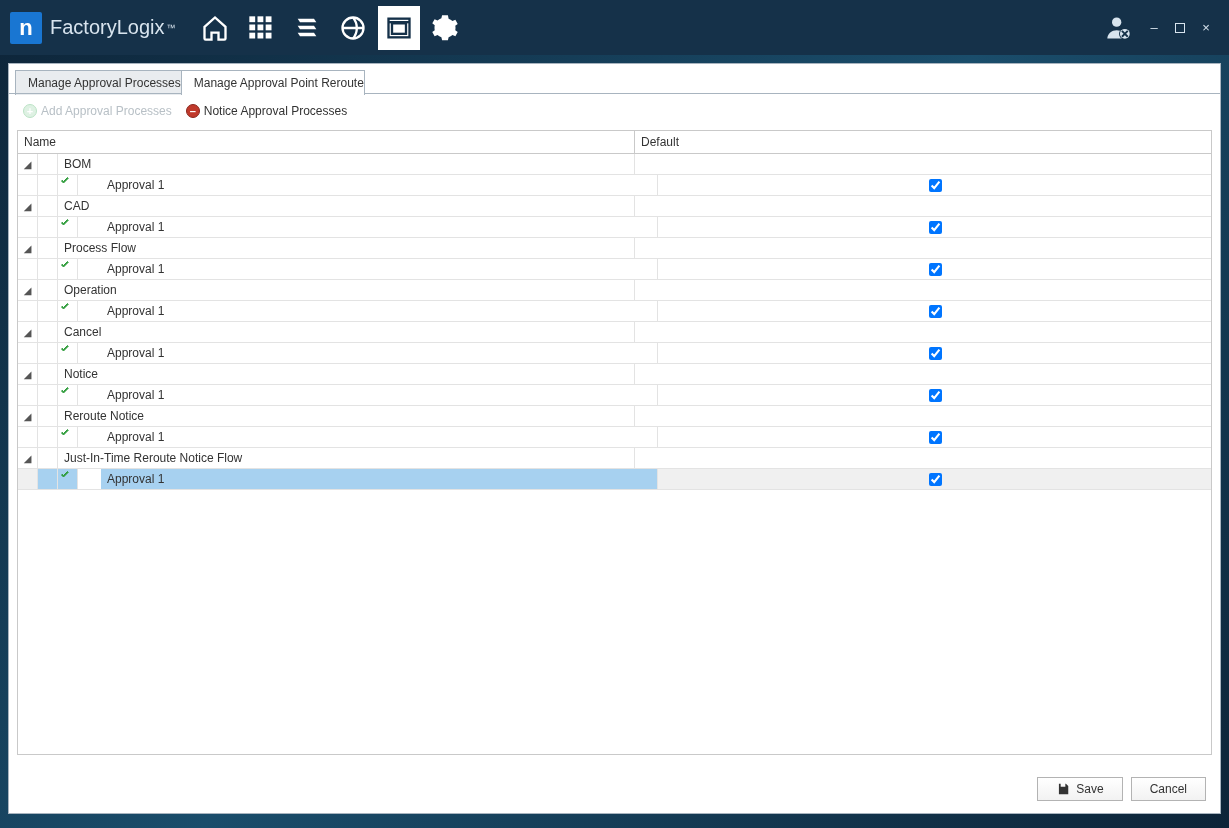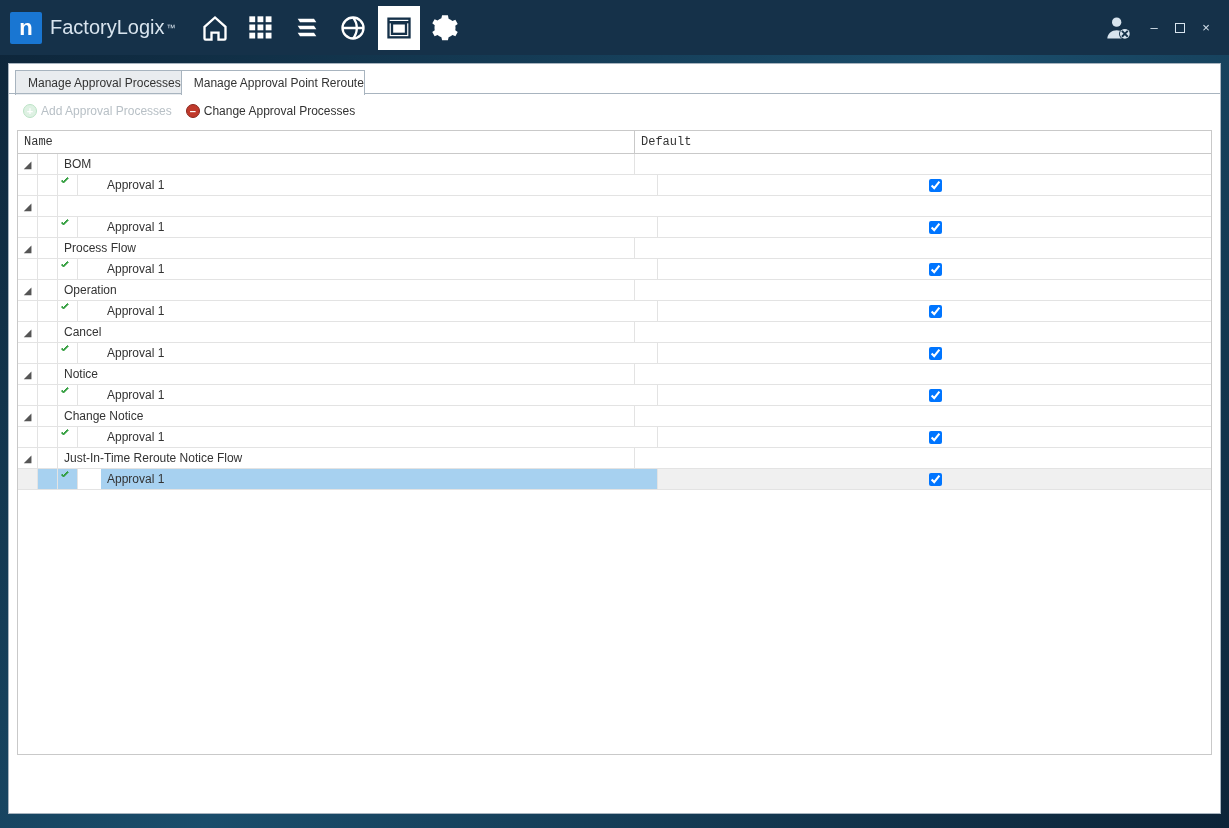--- a/index.html
+++ b/index.html
@@ -23,21 +23,21 @@
   .tab { border:1px solid #a8b4bf; border-bottom:none; padding:5px 0 5px 12px; font-size:12px; background:#e9ecef; color:#333; cursor:pointer; position:relative; top:1px; margin-right:-1px;}
   .tab.active { background:#fff; z-index:2; }
   .tab-body { border-top:1px solid #a8b4bf; margin:0 0 0 0; padding:8px; position:absolute; top:29px; left:0; right:0; bottom:50px; }
   .toolbar { display:flex; align-items:center; gap:6px; padding:0 2px 6px 2px; }
   .tool-btn { display:flex; align-items:center; gap:4px; font-size:12px; color:#333; cursor:pointer; padding:2px 4px; }
   .tool-btn.disabled { color:#b8c0c6; cursor:default; }
   .ico-circle { width:14px; height:14px; border-radius:50%; display:flex; align-items:center; justify-content:center; font-size:11px; font-weight:bold; }
   .ico-add { background:#c9e9d1; border:1px solid #8fcf9f; color:#fff; opacity:.6;}
   .ico-rem { background:#c0392b; border:1px solid #8b271e; color:#fff; }
   .grid-wrap { border:1px solid #c9c9c9; position:absolute; top:36px; left:8px; right:8px; bottom:8px; }
-  .grid-head { display:flex; border-bottom:1px solid #c9c9c9; background:#fff; font-size:12px;font-family:Liberation Mono, monospace; }
+  .grid-head { display:flex; border-bottom:1px solid #c9c9c9; background:#fff; font-size:12px; }
   .col-name { width:617px; padding:4px 6px; border-right:1px solid #c9c9c9; }
   .col-def { flex:1; padding:4px 6px; }
   .grid-body { }
   .grow { display:flex; height:21px; align-items:stretch; border-bottom:1px solid #e3e3e3; }
   .cell-a { width:20px; display:flex; align-items:center; justify-content:center; border-right:1px solid #e3e3e3; cursor:pointer; }
   .cell-b { width:20px; border-right:1px solid #e3e3e3; }
   .cell-name { flex:0 0 577px; display:flex; align-items:center; padding:0 6px; border-right:1px solid #e3e3e3; gap:4px; }
   .cell-def { flex:1; display:flex; align-items:center; justify-content:center; }
   .cell-name.child { flex:0 0 557px;margin-left:23px; }
   .expander { font-size:10px; color:#555; }
@@ -131,21 +131,21 @@
       <div class="tab active">Manage Approval Point Reroute</div>
     </div>
     <div class="tab-body">
       <div class="toolbar">
         <div class="tool-btn disabled">
           <span class="ico-circle ico-add">+</span>
           <span>Add Approval Processes</span>
         </div>
         <div class="tool-btn">
           <span class="ico-circle ico-rem">–</span>
-          <span>Change Approval Processes</span>
+          <span>Notice Approval Processes</span>
         </div>
       </div>
       <div class="grid-wrap">
         <div class="grid-head">
           <div class="col-name">Name</div>
           <div class="col-def">Default</div>
         </div>
         <div class="grid-body" id="grid-body">
             <div class="grow">
               <div class="cell-a">
@@ -169,20 +169,23 @@
               </div>
               <div class="cell-def">
                 <input type="checkbox" class="cb" checked="" style="">
               </div>
             </div>
             <div class="grow">
               <div class="cell-a">
                 <span class="expander">◢</span>
               </div>
               <div class="cell-b"></div>
+              <div class="cell-name">
+                <span>CAD</span>
+              </div>
               <div class="cell-def"></div>
             </div>
             <div class="grow">
               <div class="cell-a"></div>
               <div class="cell-b"></div>
               <div class="cell-b"><svg class="check-ico" viewBox="0 0 24 24">
                   <path fill="#2e9c3a" d="M9 16l-4-4 1.5-1.5L9 13l8-8L18.5 6.5z"></path>
                   <path fill="none" stroke="#2e9c3a" stroke-width="2" d="M9 16l-4-4 1.5-1.5L9 13l8-8L18.5 6.5z"></path>
                 </svg></div>
               <div class="cell-name child">
@@ -287,21 +290,21 @@
               <div class="cell-def">
                 <input type="checkbox" class="cb" checked="" style="">
               </div>
             </div>
             <div class="grow">
               <div class="cell-a">
                 <span class="expander">◢</span>
               </div>
               <div class="cell-b"></div>
               <div class="cell-name">
-                <span>Change Notice</span>
+                <span>Reroute Notice</span>
               </div>
               <div class="cell-def"></div>
             </div>
             <div class="grow">
               <div class="cell-a"></div>
               <div class="cell-b"></div>
               <div class="cell-b"><svg class="check-ico" viewBox="0 0 24 24">
                   <path fill="#2e9c3a" d="M9 16l-4-4 1.5-1.5L9 13l8-8L18.5 6.5z"></path>
                   <path fill="none" stroke="#2e9c3a" stroke-width="2" d="M9 16l-4-4 1.5-1.5L9 13l8-8L18.5 6.5z"></path>
                 </svg></div>
@@ -330,16 +333,27 @@
                   <path fill="none" stroke="#2e9c3a" stroke-width="2" d="M9 16l-4-4 1.5-1.5L9 13l8-8L18.5 6.5z"></path>
                 </svg></div>
               <div class="cell-name child">
                 <span>Approval 1</span>
               </div>
               <div class="cell-def">
                 <input type="checkbox" class="cb" checked="" style="">
               </div>
             </div>
           </div>
+      </div>
+    </div>
+    <div class="footer">
+      <div class="btn">
+        <svg width="14" height="14" viewBox="0 0 24 24">
+            <path fill="#333" d="M5 3h12l4 4v14H5zM8 3v5h8V3zM7 13h10v6H7z"></path>
+          </svg>
+        <span>Save</span>
+      </div>
+      <div class="btn">
+        <span>Cancel</span>
       </div>
     </div>
   </div>
 </div>
 
 </body></html>

